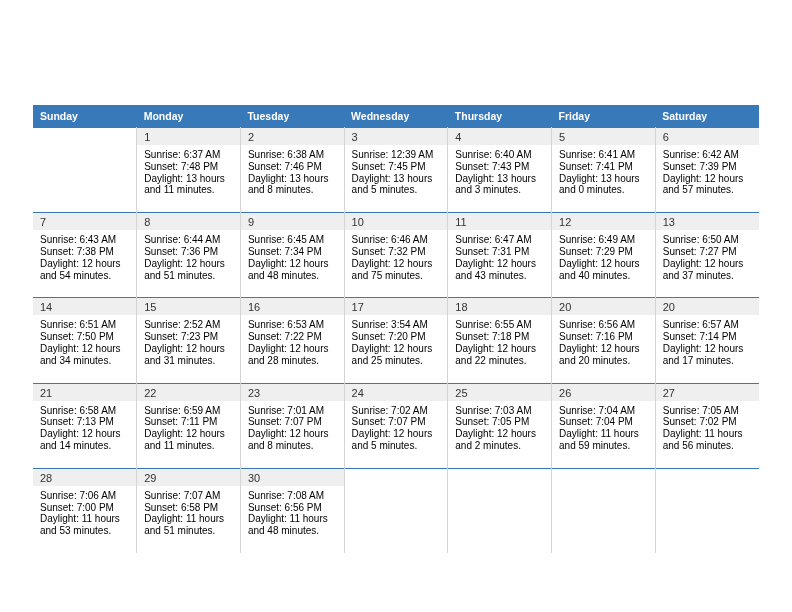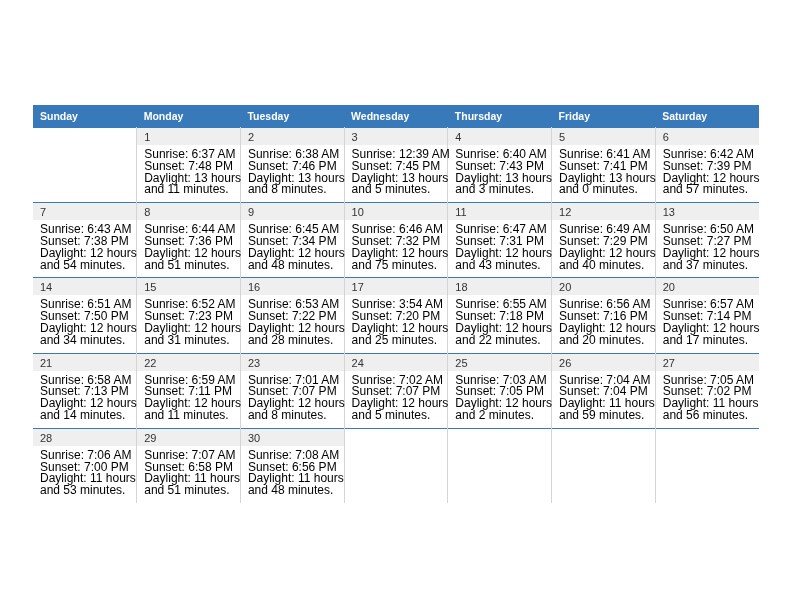--- a/index.html
+++ b/index.html
@@ -121,22 +121,22 @@
   .daynum-band {
     background: #efefef;
     height: 17px;
     padding: 1px 0 0 7px;
     font-size: 11px;
     color: #333333;
     line-height: 16px;
     box-sizing: border-box;
   }
   .cell-body {
-    padding: 4px 5px 6px 7px;
-    font-size: 12px;
+    padding: 4px 5px 16px 7px;
+    font-size: 10px;
     line-height: 11.8px;
     color: #000000;
   }
   .cell-body div { white-space: nowrap; }
   .cell-empty .daynum-band { background: #ffffff; }
   .cell-empty { border-left-color: #ffffff; border-right-color: #ffffff; }
   tr.week td.cell-empty { border-top-color: #3879ba; }
 </style>
 </head>
 <body>
@@ -293,21 +293,21 @@
             <div class="cell-body">
               <div>Sunrise: 6:51 AM</div>
               <div>Sunset: 7:50 PM</div>
               <div>Daylight: 12 hours</div>
               <div>and 34 minutes.</div>
             </div>
           </td>
           <td class="day-cell">
             <div class="daynum-band">15</div>
             <div class="cell-body">
-              <div>Sunrise: 6:52 AM</div>
+              <div>Sunrise: 2:52 AM</div>
               <div>Sunset: 7:23 PM</div>
               <div>Daylight: 12 hours</div>
               <div>and 31 minutes.</div>
             </div>
           </td>
           <td class="day-cell">
             <div class="daynum-band">16</div>
             <div class="cell-body">
               <div>Sunrise: 6:53 AM</div>
               <div>Sunset: 7:22 PM</div>

